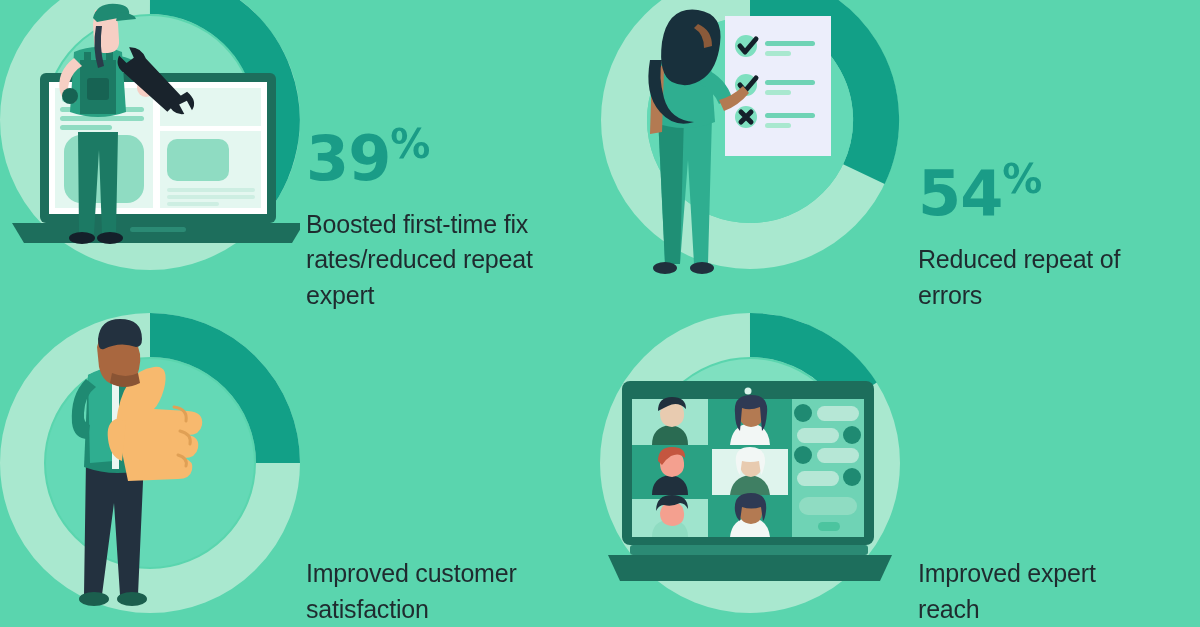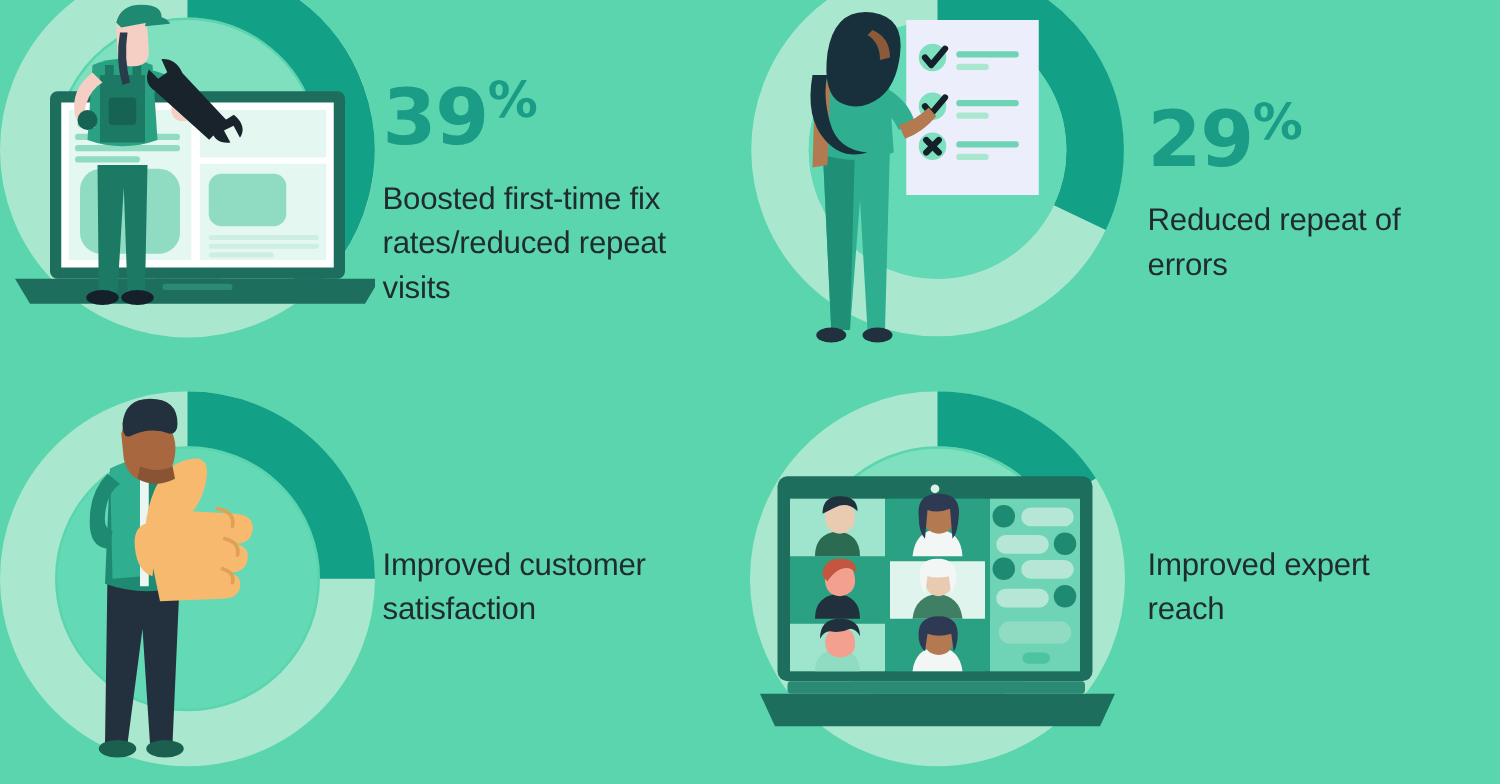--- a/index.html
+++ b/index.html
@@ -5,21 +5,21 @@
 <style>
   html,body{margin:0;padding:0;}
   body{
     width:1200px;height:627px;
     background:#5ad5ae;
     font-family:"Liberation Sans", sans-serif;
     overflow:hidden;
     position:relative;
   }
   .board{position:absolute;inset:0;display:grid;grid-template-columns:600px 600px;grid-template-rows:313px 314px;}
-  .cell{position:relative;display:flex;align-items:center;}
+  .cell{position:relative;display:flex;align-items:flex-end;}
   .viz{position:relative;width:300px;height:100%;flex:0 0 300px;}
   .viz .stage{position:absolute;left:0;top:0;width:300px;height:100%;}
   .copy{position:relative;flex:1 1 auto;padding-left:8px;display:flex;flex-direction:column;justify-content:center;}
   .pct{
     font-size:62px;line-height:0.95;font-weight:800;
     color:#1a9c87;letter-spacing:-1px;
     font-family:"DejaVu Sans", sans-serif;
     margin:0 0 18px 0;
   }
   .pct .sym{font-size:40px;vertical-align:super;line-height:0;letter-spacing:-1px;}
@@ -98,21 +98,21 @@
             <g transform="rotate(28 150 72)">
               <path d="M 140 62 q -10 -8 -20 -2 l 9 7 l -4 8 l -10 -3 q 1 12 13 13 l 56 14 l 6 -20 z" fill="#19232c"></path>
               <path d="M 192 72 q 14 3 13 14 l -9 -6 l -5 7 l 9 6 q -10 7 -19 -2 z" fill="#19232c"></path>
             </g>
           </g>
         </g>
       </svg>
     </div>
     <div class="copy">
       <div class="pct"><span>39</span><span class="sym">%</span></div>
-      <p class="desc">Boosted first-time fix rates/reduced repeat visits</p>
+      <p class="desc">Boosted first-time fix rates/reduced repeat expert</p>
     </div>
   </div>
 
   <div class="cell cell-2">
     <div class="viz">
       <svg class="stage" viewBox="0 0 300 313" width="300" height="313">
         <defs>
             <clipPath id="c2">
               <rect x="0" y="0" width="300" height="313"></rect>
             </clipPath>
@@ -160,21 +160,21 @@
             <path d="M 119 100 q 14 -4 24 -14 l 6 7 q -11 13 -25 18 z" fill="#b37a52"></path>
 
             <path d="M 62 42 q 6 -36 36 -32 q 26 4 22 34 q -3 24 -16 34 q -16 12 -32 4 q -14 -8 -10 -40 z" fill="#18303c"></path>
             <path d="M 50 60 q -6 34 10 52 q 14 16 34 10 q -24 -2 -30 -24 q -6 -22 -2 -38 z" fill="#18303c"></path>
             <path d="M 98 24 q 14 6 14 22 l -8 2 q 0 -14 -10 -20 z" fill="#8a5a3a"></path>
           </g>
         </g>
       </svg>
     </div>
     <div class="copy">
-      <div class="pct"><span>29</span><span class="sym">%</span></div>
+      <div class="pct"><span>54</span><span class="sym">%</span></div>
       <p class="desc">Reduced repeat of errors</p>
     </div>
   </div>
 
   <div class="cell cell-3">
     <div class="viz">
       <svg class="stage" viewBox="0 0 300 314" width="300" height="314">
         <defs>
             <clipPath id="c3">
               <rect x="0" y="0" width="300" height="314"></rect>

